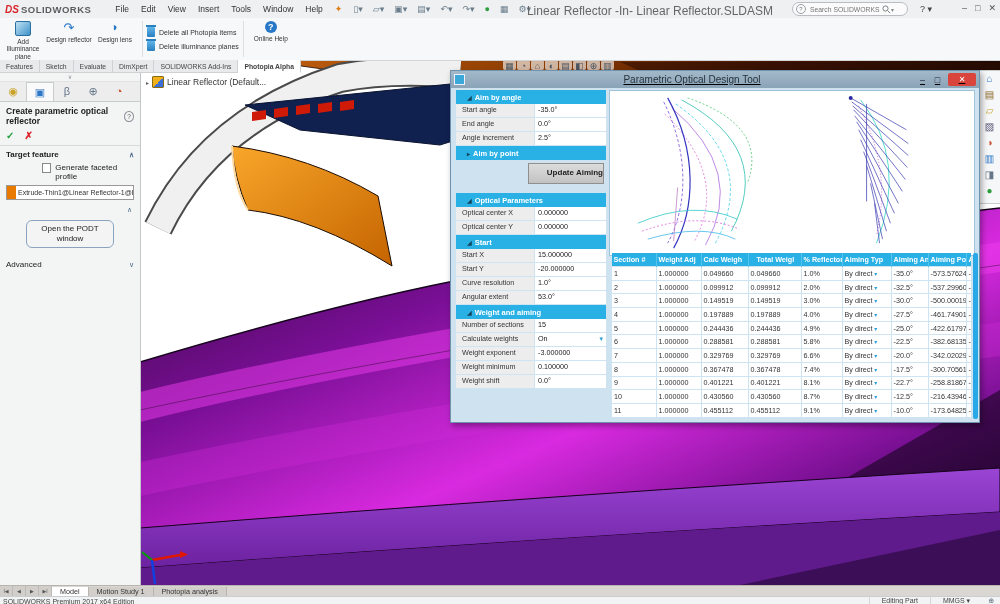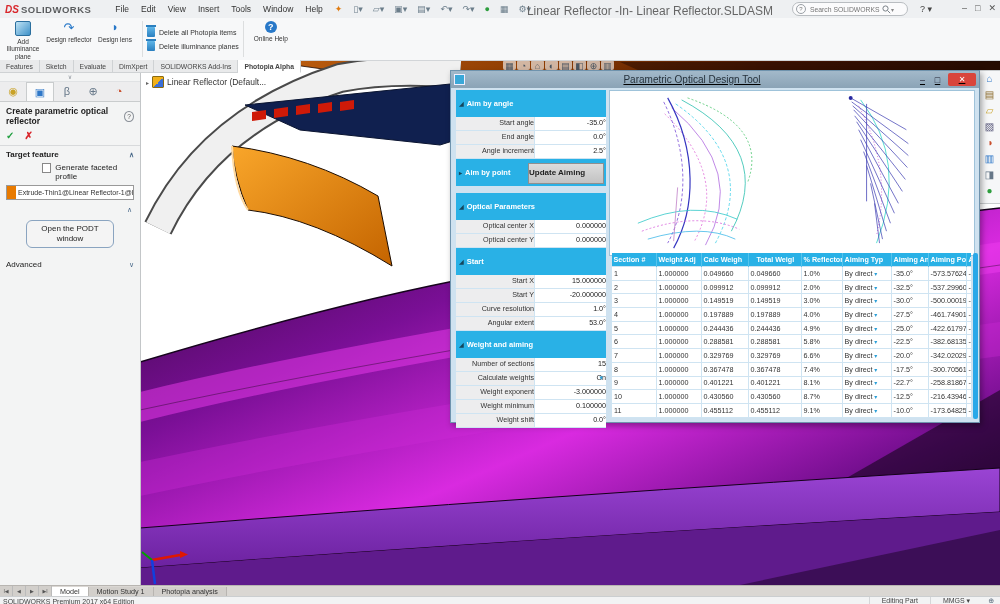--- a/index.html
+++ b/index.html
@@ -87,30 +87,30 @@
   #dialog{position:absolute;left:450px;top:70px;width:528px;height:351px;background:#cfe2f0;
           border:1px solid #6f93ad;box-shadow:2px 3px 6px rgba(0,0,0,.35);z-index:10;}
   .dlg-title{height:17px;background:linear-gradient(#a3b9ca,#8aa3b6);display:flex;align-items:center;padding:0 3px;text-decoration:underline;}
   .dlg-ico{width:9px;height:9px;background:#3aa8d8;border:1px solid #eef;margin-right:4px;}
   .dlg-title .t{flex:1;text-align:center;font-size:10px;color:#26323c;}
   .dlg-title .wb{width:15px;text-align:center;font-size:9px;color:#223;}
   .dlg-close{width:28px;height:13px;background:#d9453c;border-radius:2px;color:#fff;font-size:8px;
              text-align:center;line-height:13px;margin-left:3px;}
   .form{position:absolute;left:5px;width:150px;}
   #form-aim{top:19px;} #form-params{top:122px;}
-  .sec-h{height:27px;background:#29b1e6;color:#fff;font-size:7.5px;font-weight:bold;
-         display:flex;align-items:center;padding-left:3px;}
+  .sec-h{height:14px;background:#29b1e6;color:#fff;font-size:7.5px;font-weight:bold;
+         display:flex;align-items:center;padding-left:11px;}
   .sec-h .tri{font-size:6px;color:#14455c;margin-right:3px;}
-  .prow{display:flex;height:13px;background:#fff;border-bottom:1px solid #cfe4f2;text-align:right;}
+  .prow{display:flex;height:13px;background:#fff;border-bottom:1px solid #cfe4f2;}
   .plabel{width:72px;background:#ededee;font-size:7.2px;color:#333;padding-left:6px;line-height:12px;
           border-right:1px solid #cfe4f2;white-space:nowrap;overflow:hidden;}
   .pvalue{flex:1;font-size:7.2px;color:#222;padding-left:3px;line-height:12px;position:relative;white-space:nowrap;}
   .pvalue.dd::after{content:"▾";color:#2a9fd8;position:absolute;right:3px;font-size:7px;}
   .update-btn{position:absolute;left:77px;top:92px;width:74px;height:19px;background:linear-gradient(#dcdcdc,#c2c2c2);
-              border:1px solid #8f8f8f;font-size:8px;font-weight:bold;color:#222;text-align:left;line-height:17px;}
+              border:1px solid #8f8f8f;font-size:8px;font-weight:bold;color:#222;text-align:right;line-height:17px;}
   .graphics{position:absolute;left:158px;top:19px;width:364px;height:164px;background:#fff;border:1px solid #9fc3da;}
   .table-wrap{position:absolute;left:160px;top:182px;width:360px;height:166px;overflow:hidden;}
   table{border-collapse:collapse;table-layout:fixed;width:360px;font-size:7.2px;}
   th{background:#29b1e6;color:#fff;height:13px;font-size:7.2px;text-align:left;padding:0 0 0 2px;
      border-right:1px solid #55c3ec;white-space:nowrap;overflow:hidden;font-weight:bold;}
   td{height:12.7px;border:1px solid #cfe4f2;padding:0 0 0 2px;white-space:nowrap;overflow:hidden;
      background:#fff;color:#333;}
   td.dd::after{content:" ▾";color:#2a9fd8;font-size:6px;}
   th:nth-child(1){width:42px;} th:nth-child(2){width:42px;} th:nth-child(3){width:44px;}
   th:nth-child(4){width:44px;padding-left:8px;} th:nth-child(5){width:38px;} th:nth-child(6){width:46px;}

